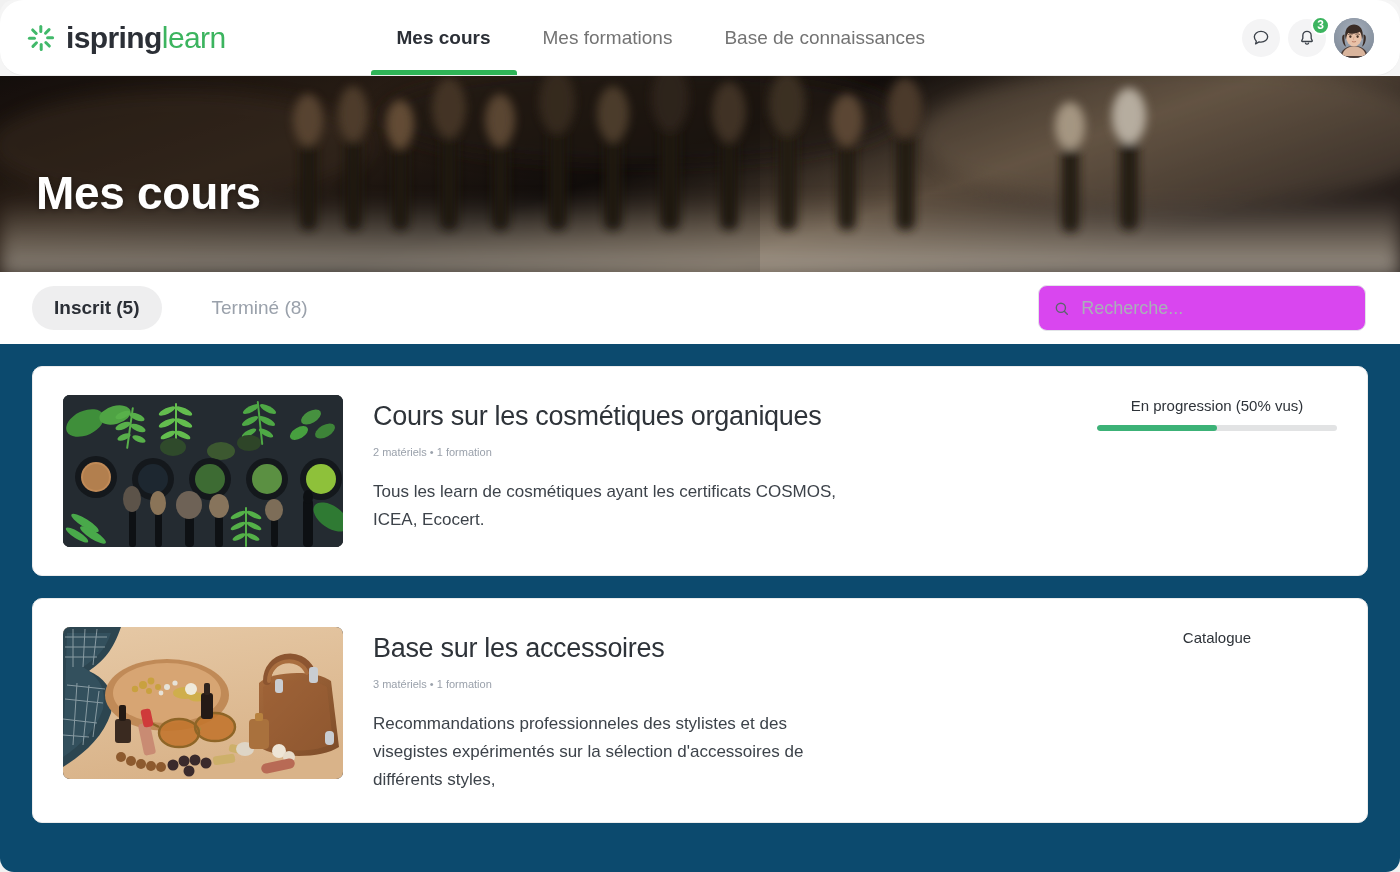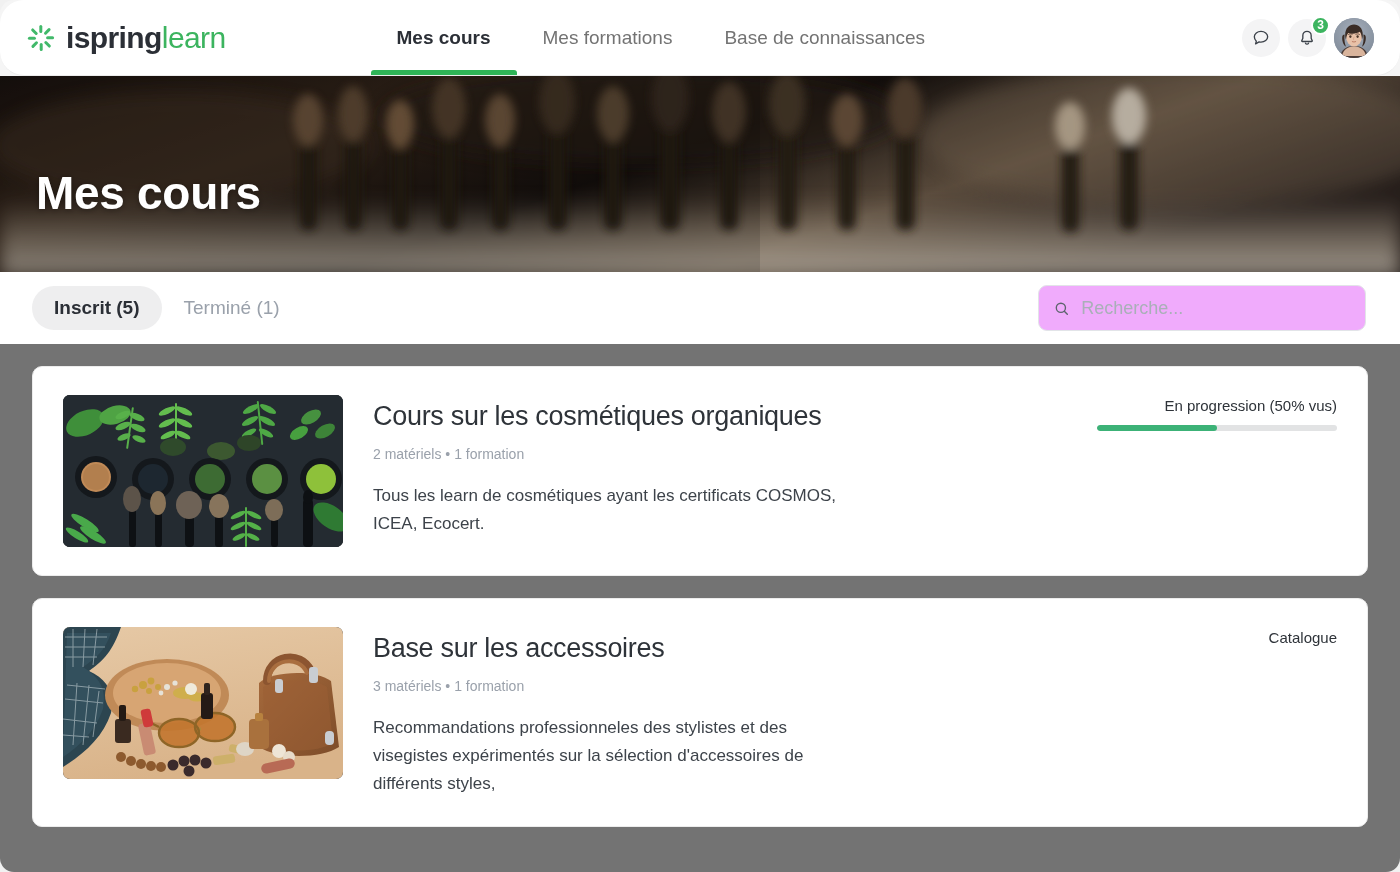--- a/index.html
+++ b/index.html
@@ -127,54 +127,54 @@
   }
 
   
   .tabbar {
     background: #fff;
     height: 72px;
     display: flex;
     align-items: center;
     padding: 0 34px 0 32px;
   }
-  .tabs { display: flex; align-items: center; gap: 0; text-align: center; }
+  .tabs { display: flex; align-items: center; gap: 28px; text-align: center; }
   .tab {
     font-size: 19px;
     color: #9aa1ab;
     padding: 11px 22px;
     border-radius: 22px;
     cursor: pointer;
     white-space: nowrap;
   }
   .tab.active { background: #eeeeef; color: #2b2f36; font-weight: 700; }
 
   .search {
     margin-left: auto;
     width: 328px; height: 46px;
     border: 1px solid #e2e4e8;
     border-radius: 9px;
-    background: #f0abfc;
+    background: #d946ef;
     display: flex; align-items: center;
     padding: 0 14px;
     gap: 11px;
   }
   .search input {
     border: 0; outline: 0;
     font-size: 18px;
     color: #3a3f46;
     width: 100%;
     font-family: "Liberation Sans", sans-serif;
     background: transparent;
   }
   .search input::placeholder { color: #a9afb8; }
 
   
   .content {
-    background: #737373;
+    background: #0c4a6e;
     padding: 22px 32px 0 32px;
     height: calc(872px - 76px - 196px - 72px);
     overflow: hidden;
   }
   .card {
     background: #fff;
     border: 1px solid #ececec;
     border-radius: 10px;
     padding: 28px 30px;
     display: flex;
@@ -193,35 +193,35 @@
   }
   .thumb .art { position: absolute; inset: 0; }
   .card-body { flex: 1 1 auto; min-width: 0; padding-top: 6px; }
   .card-title {
     font-size: 27px;
     color: #2e3339;
     letter-spacing: -0.3px;
     margin-bottom: 14px;
   }
   .card-meta {
-    font-size: 14px;
+    font-size: 11px;
     color: #9aa1ab;
     margin-bottom: 20px;
   }
   .card-desc {
     font-size: 17px;
     color: #3d434a;
     line-height: 28px;
     max-width: 470px;
   }
   .card-status {
     position: absolute;
     right: 30px; top: 30px;
     width: 240px;
-    text-align: right;
+    text-align: center;
   }
   .status-label {
     font-size: 15px;
     color: #2e3339;
     margin-bottom: 11px;
     display: block;
   }
   .progress-track {
     width: 100%;
     height: 6px;
@@ -378,21 +378,21 @@
     </svg>
     <div class="hero-title">Mes cours</div>
   </div>
 
   <div class="tabbar">
     <div class="tabs">
       <div class="tab active">
         <span>Inscrit (5)</span>
       </div>
       <div class="tab">
-        <span>Terminé (1)</span>
+        <span>Terminé (8)</span>
       </div>
     </div>
     <div class="search">
       <svg width="19" height="19" viewBox="0 0 24 24" fill="none">
         <circle cx="11" cy="11" r="6.4" stroke="#5d646d" stroke-width="1.9"></circle>
         <path d="M15.8 15.8 20 20" stroke="#5d646d" stroke-width="1.9" stroke-linecap="round"></path>
       </svg>
       <input type="text" placeholder="Recherche..." style="">
     </div>
   </div>

